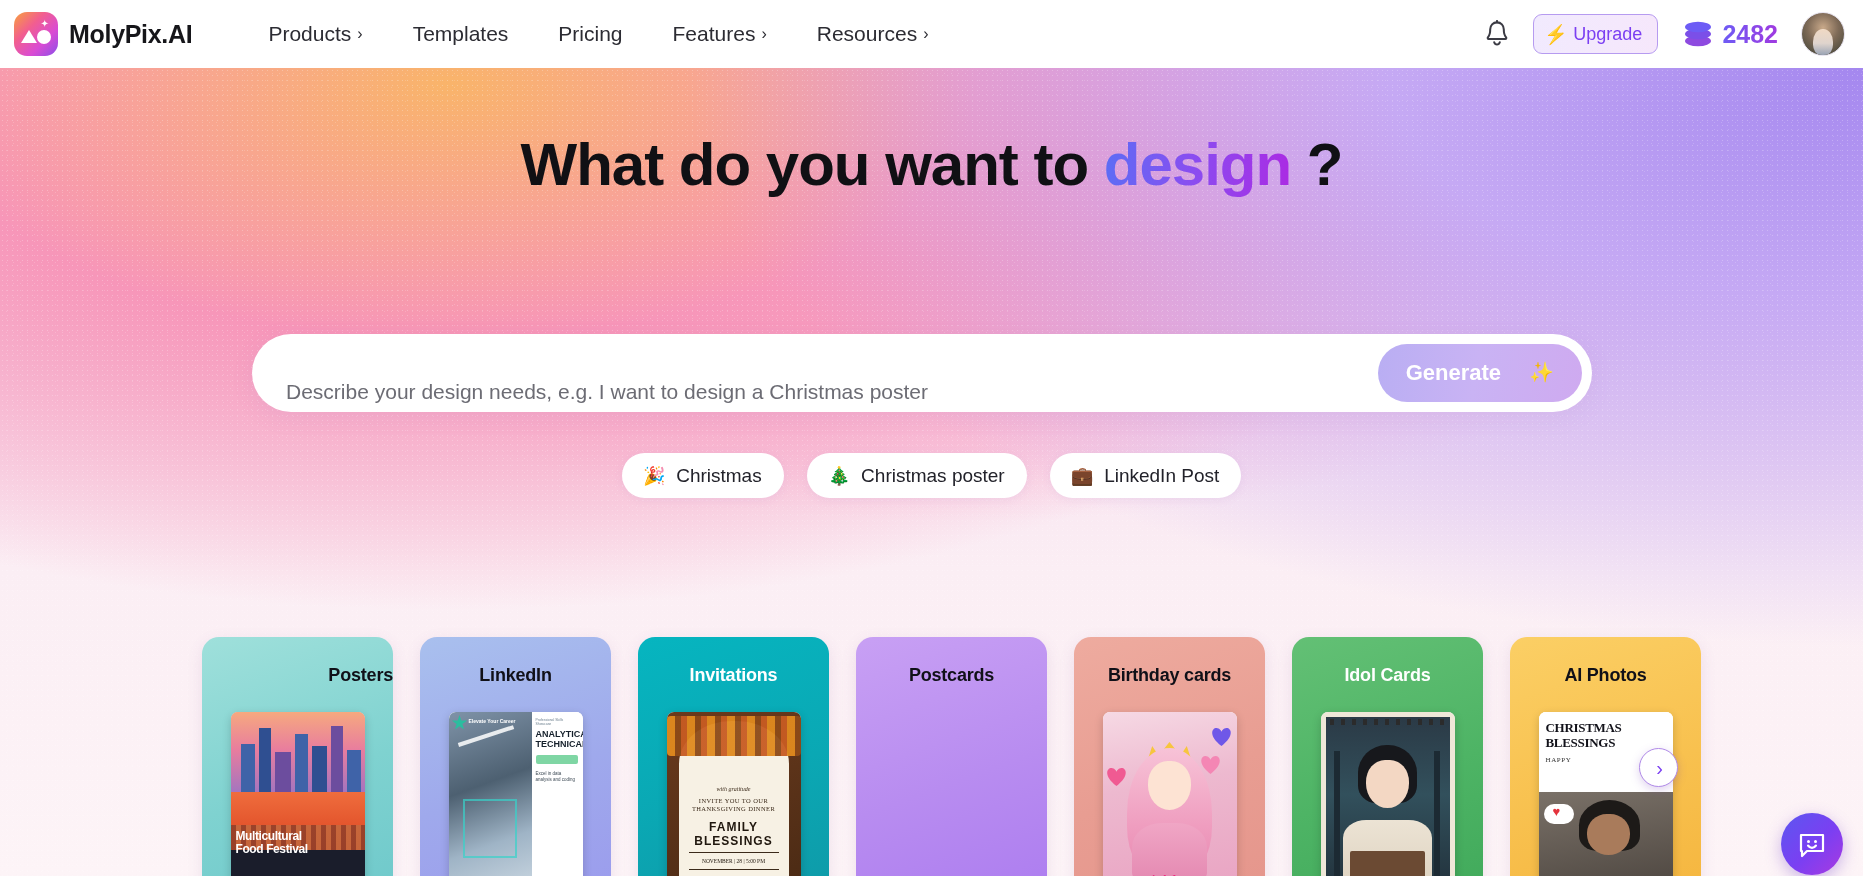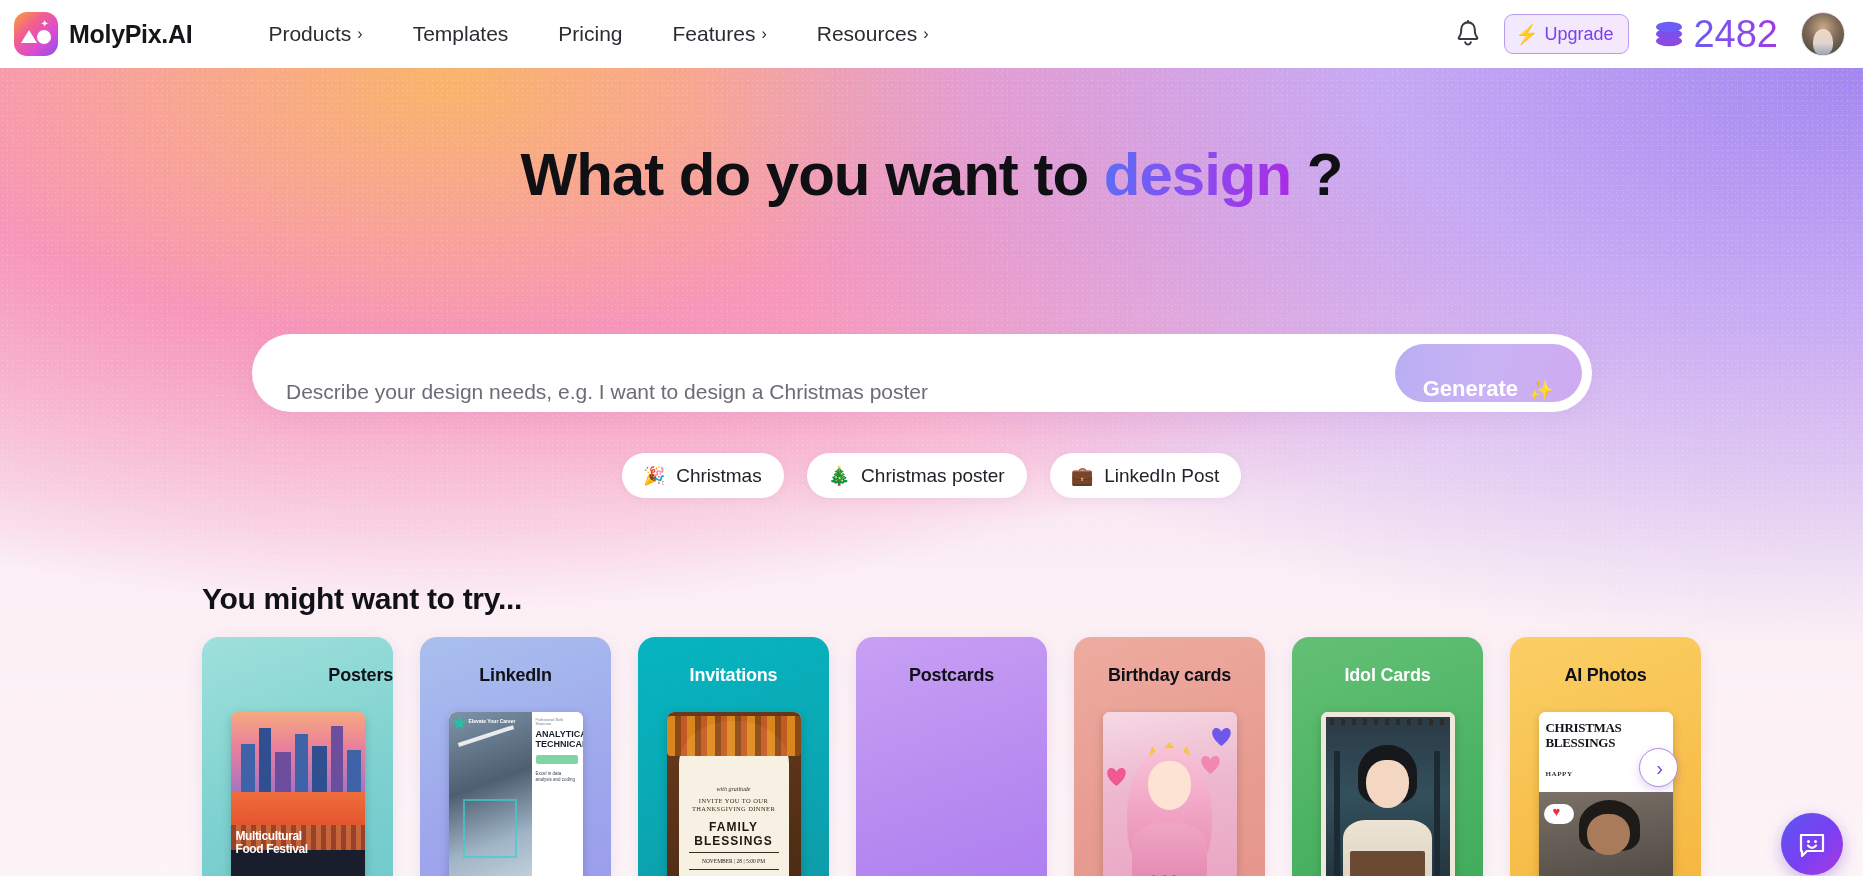--- a/index.html
+++ b/index.html
@@ -112,22 +112,22 @@
   .upgrade-btn .txt { font-size: 18px; color: #7b3ff2; font-weight: 500; white-space: nowrap; }
 
   .credits {
     display: flex;
     align-items: center;
     gap: 7px;
     cursor: pointer;
   }
   .credits .coin { display: block; }
   .credits .num {
-    font-size: 38px;
-    font-weight: 400;
+    font-size: 25px;
+    font-weight: 700;
     background: linear-gradient(90deg, #6d5cf5 0%, #a03ae0 100%);
     -webkit-background-clip: text;
     background-clip: text;
     color: transparent;
     letter-spacing: 0px;
     line-height: 1;
     text-align: right;
   }
 
   .avatar {
@@ -173,21 +173,21 @@
       radial-gradient(rgba(255,255,255,.55) 0.5px, transparent 0.6px);
     background-size: 5px 5px, 7px 7px;
     background-position: 0 0, 3px 2px;
   }
 
   .hero-inner { position: relative; width: 100%; height: 100%; }
 
   
   .headline {
     position: absolute;
-    top: 72px;
+    top: 62px;
     width: 100%;
     text-align: center;
     font-size: 60px;
     font-weight: 800;
     color: #101014;
     letter-spacing: -1px;
     white-space: nowrap;
   }
   .headline .grad {
     background: linear-gradient(95deg, #5b6ef5 0%, #8a4df0 48%, #ab2ae3 100%);
@@ -217,31 +217,31 @@
     font-family: "Liberation Sans", sans-serif;
     font-size: 21px;
     color: #4a4a52;
     margin-left: 34px;
     margin-top: 37px;
   }
   .search-input::placeholder { color: #6c6c74; }
   .generate-btn {
     height: 58px;
     margin-right: 10px;
-    padding: 0 28px;
+    padding: 16px 28px;
     border-radius: 34px;
     border: none;
     background: linear-gradient(100deg, #b9aef3 0%, #c9b3f4 48%, #cfaaf0 100%);
     color: #ffffff;
     font-family: "Liberation Sans", sans-serif;
     font-size: 22px;
     font-weight: 700;
     display: flex;
-    align-items: flex-end;
-    gap: 11px;
+    align-items: flex-start;
+    gap: 28px;
     cursor: pointer;
     white-space: nowrap;
   }
   .generate-btn .sparkles { font-size: 20px; }
 
   
   .chips {
     position: absolute;
     top: 385px;
     width: 100%;
@@ -425,21 +425,21 @@
   .th-idol .faceI { position:absolute; left:33%; top:25%; width:34%; height:28%;
     background:#f3d7c3; border-radius:46% 46% 52% 52%;}
   .th-idol .suit { position:absolute; left:14%; bottom:0; width:72%; height:40%;
     background: linear-gradient(180deg,#ece3d4 0%, #ddd2c0 100%); border-radius:26% 26% 0 0;}
   .th-idol .book { position:absolute; left:20%; bottom:2%; width:60%; height:20%;
     background:#6b4a33; border-radius:2px;}
 
   .th-ai { width:100%;height:100%; background:#fff; position:relative; }
   .th-ai .top { height:44%; background:#fff; padding:8px 7px;}
   .th-ai .t1 { font-family:"Liberation Serif",serif; font-weight:700; font-size:13px; color:#12121a; line-height:15px; letter-spacing:-.3px;}
-  .th-ai .t2 { font-family:"Liberation Serif",serif; font-size:7px; color:#333; margin-top:20px; letter-spacing:.6px;font-weight:bold;}
+  .th-ai .t2 { font-family:"Liberation Serif",serif; font-size:7px; color:#333; margin-top:6px; letter-spacing:.6px;}
   .th-ai .bot { height:56%; background: linear-gradient(170deg,#7a7168 0%, #4c453f 100%); position:relative;}
   .th-ai .hairA { position:absolute; left:30%; top:8%; width:46%; height:50%; background:#1d1a18; border-radius:50% 50% 30% 30%;}
   .th-ai .faceA { position:absolute; left:36%; top:22%; width:32%; height:40%; background:#a97b5b; border-radius:48% 48% 52% 52%;}
   .th-ai .cloud { position:absolute; left:5px; top:12px; width:30px; height:20px; background:#fff; border-radius:12px;}
   .th-ai .cloud::after { content:"♥"; position:absolute; left:9px; top:0px; color:#e4333d; font-size:13px;}
 
   
   .next-arrow {
     position: absolute;
     top: 680px;
@@ -556,21 +556,20 @@
       <div class="chip">
         <span class="emoji">🎄</span>
         <span>Christmas poster</span>
       </div>
       <div class="chip">
         <span class="emoji">💼</span>
         <span>LinkedIn Post</span>
       </div>
     </div>
 
-    <div class="try-title">You might want to try...</div>
 
     <div class="cards">
 
       <div class="card" id="card0" style="background: linear-gradient(160deg, rgb(159, 224, 219) 0%, rgb(127, 210, 208) 55%, rgb(111, 201, 203) 100%);">
         <div class="card-title" id="card0t" style="color: rgb(16, 16, 24); text-align: right;">Posters</div>
         <div class="card-thumb">
           <div class="th-poster">
             <div class="sky"></div>
             <div class="bld" style="left:10px;width:14px;height:52px;"></div>
             <div class="bld b2" style="left:28px;width:12px;height:68px;"></div>

